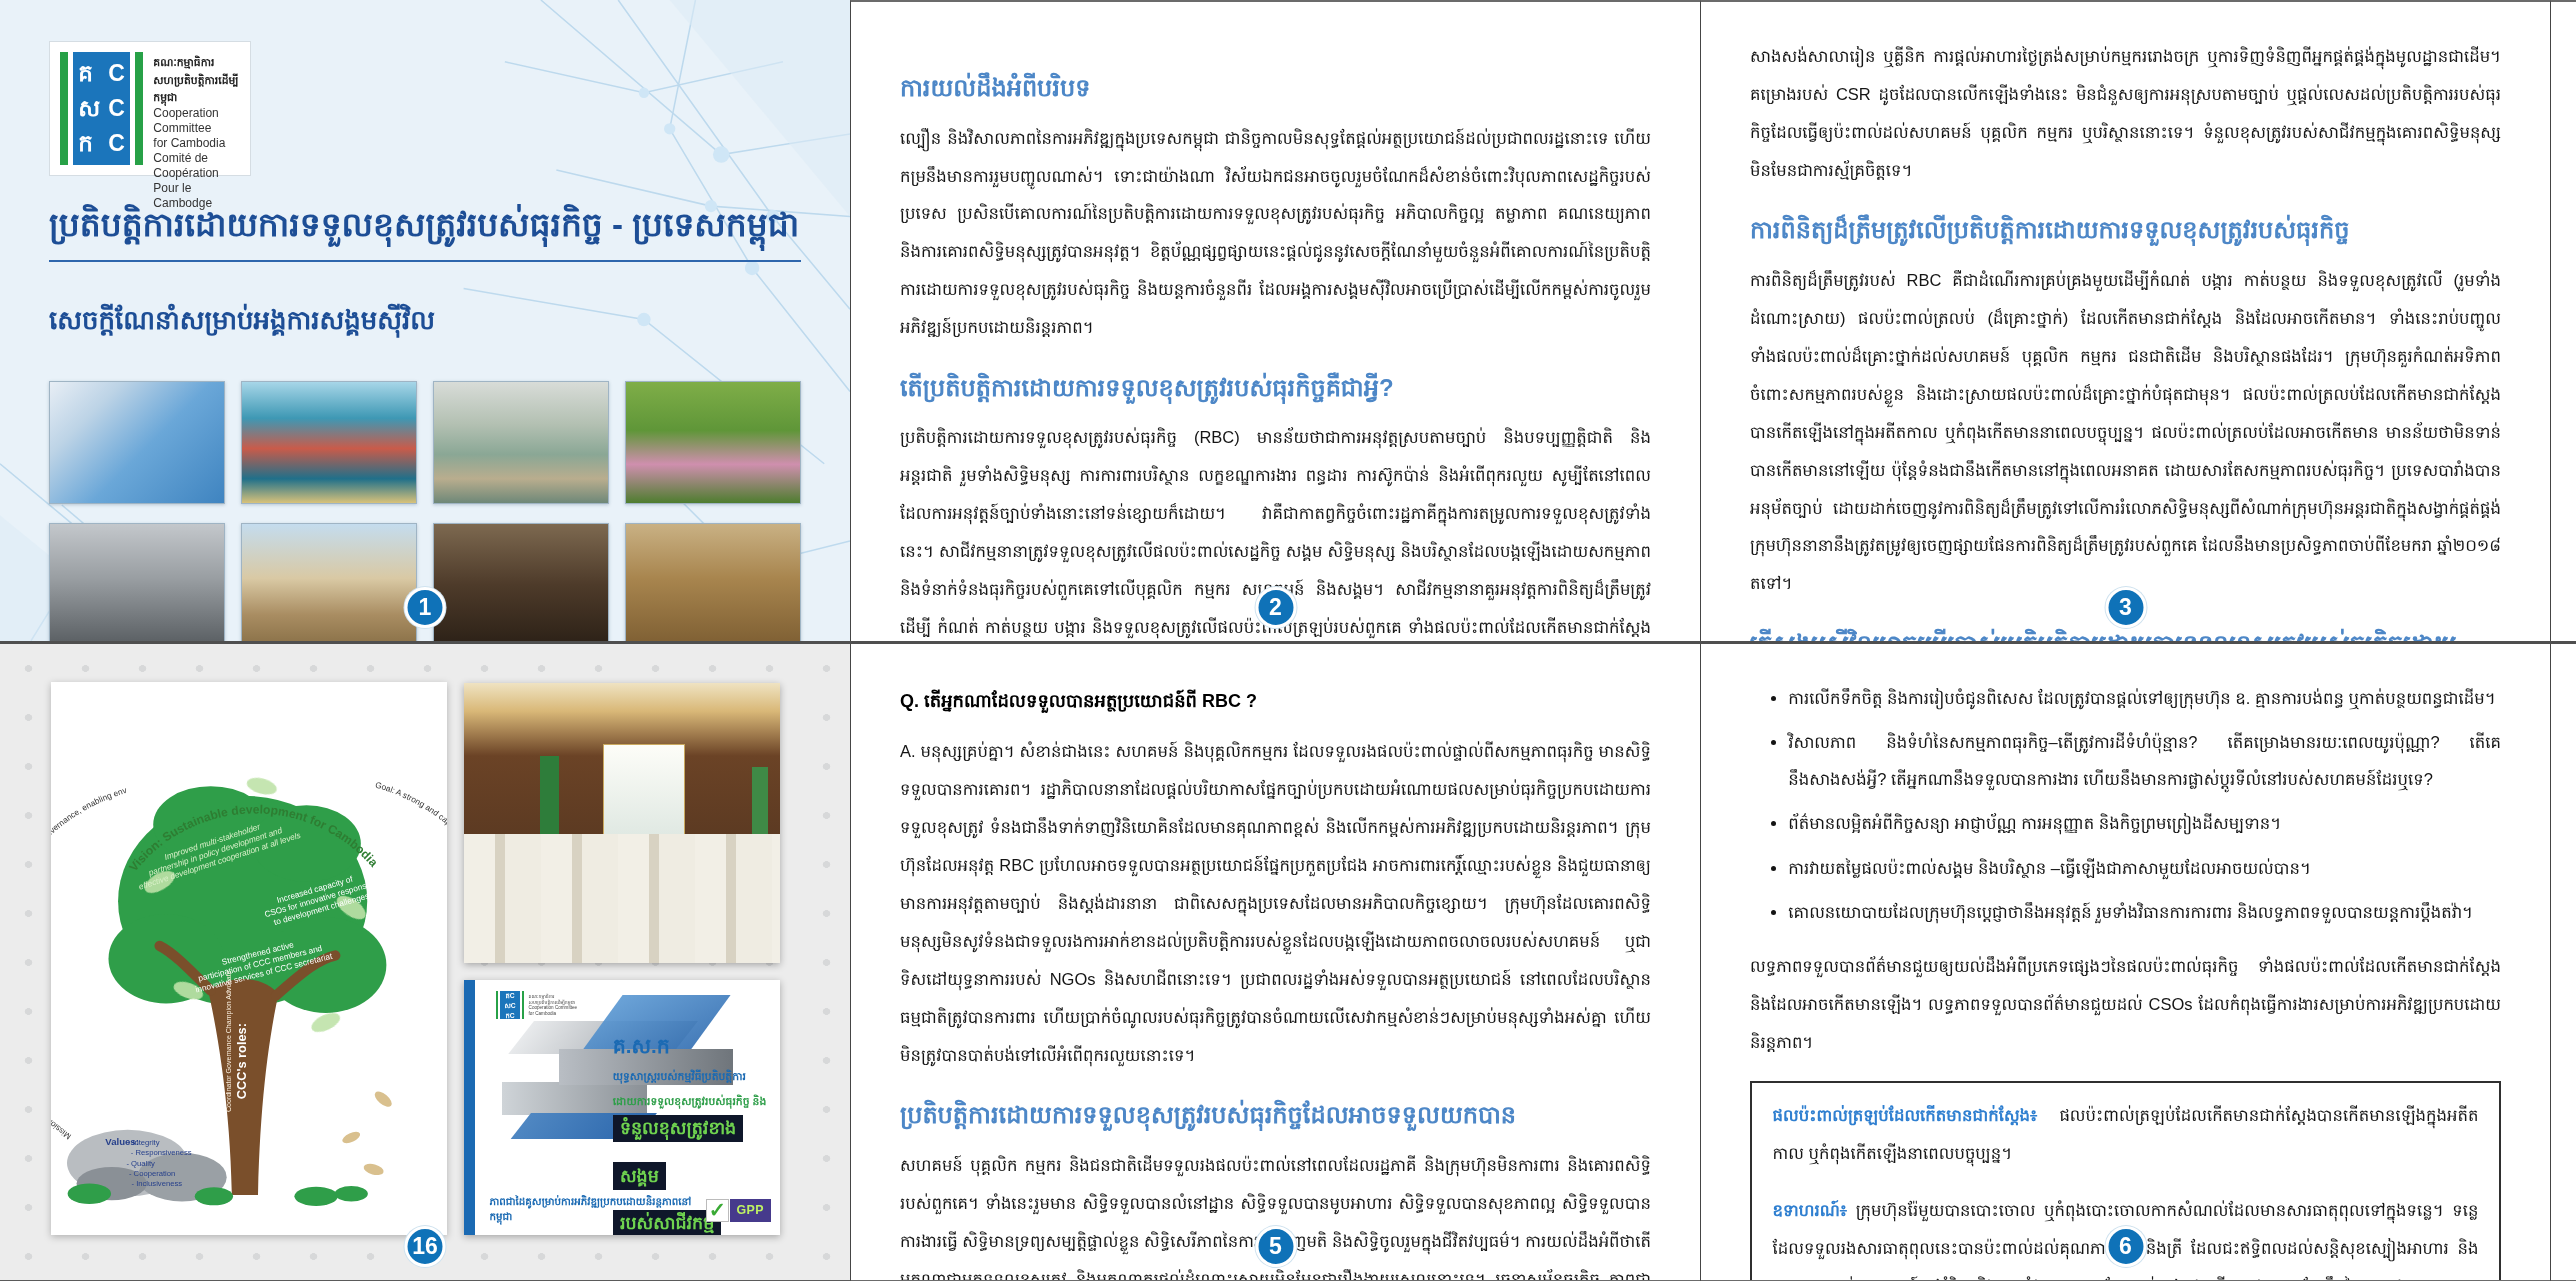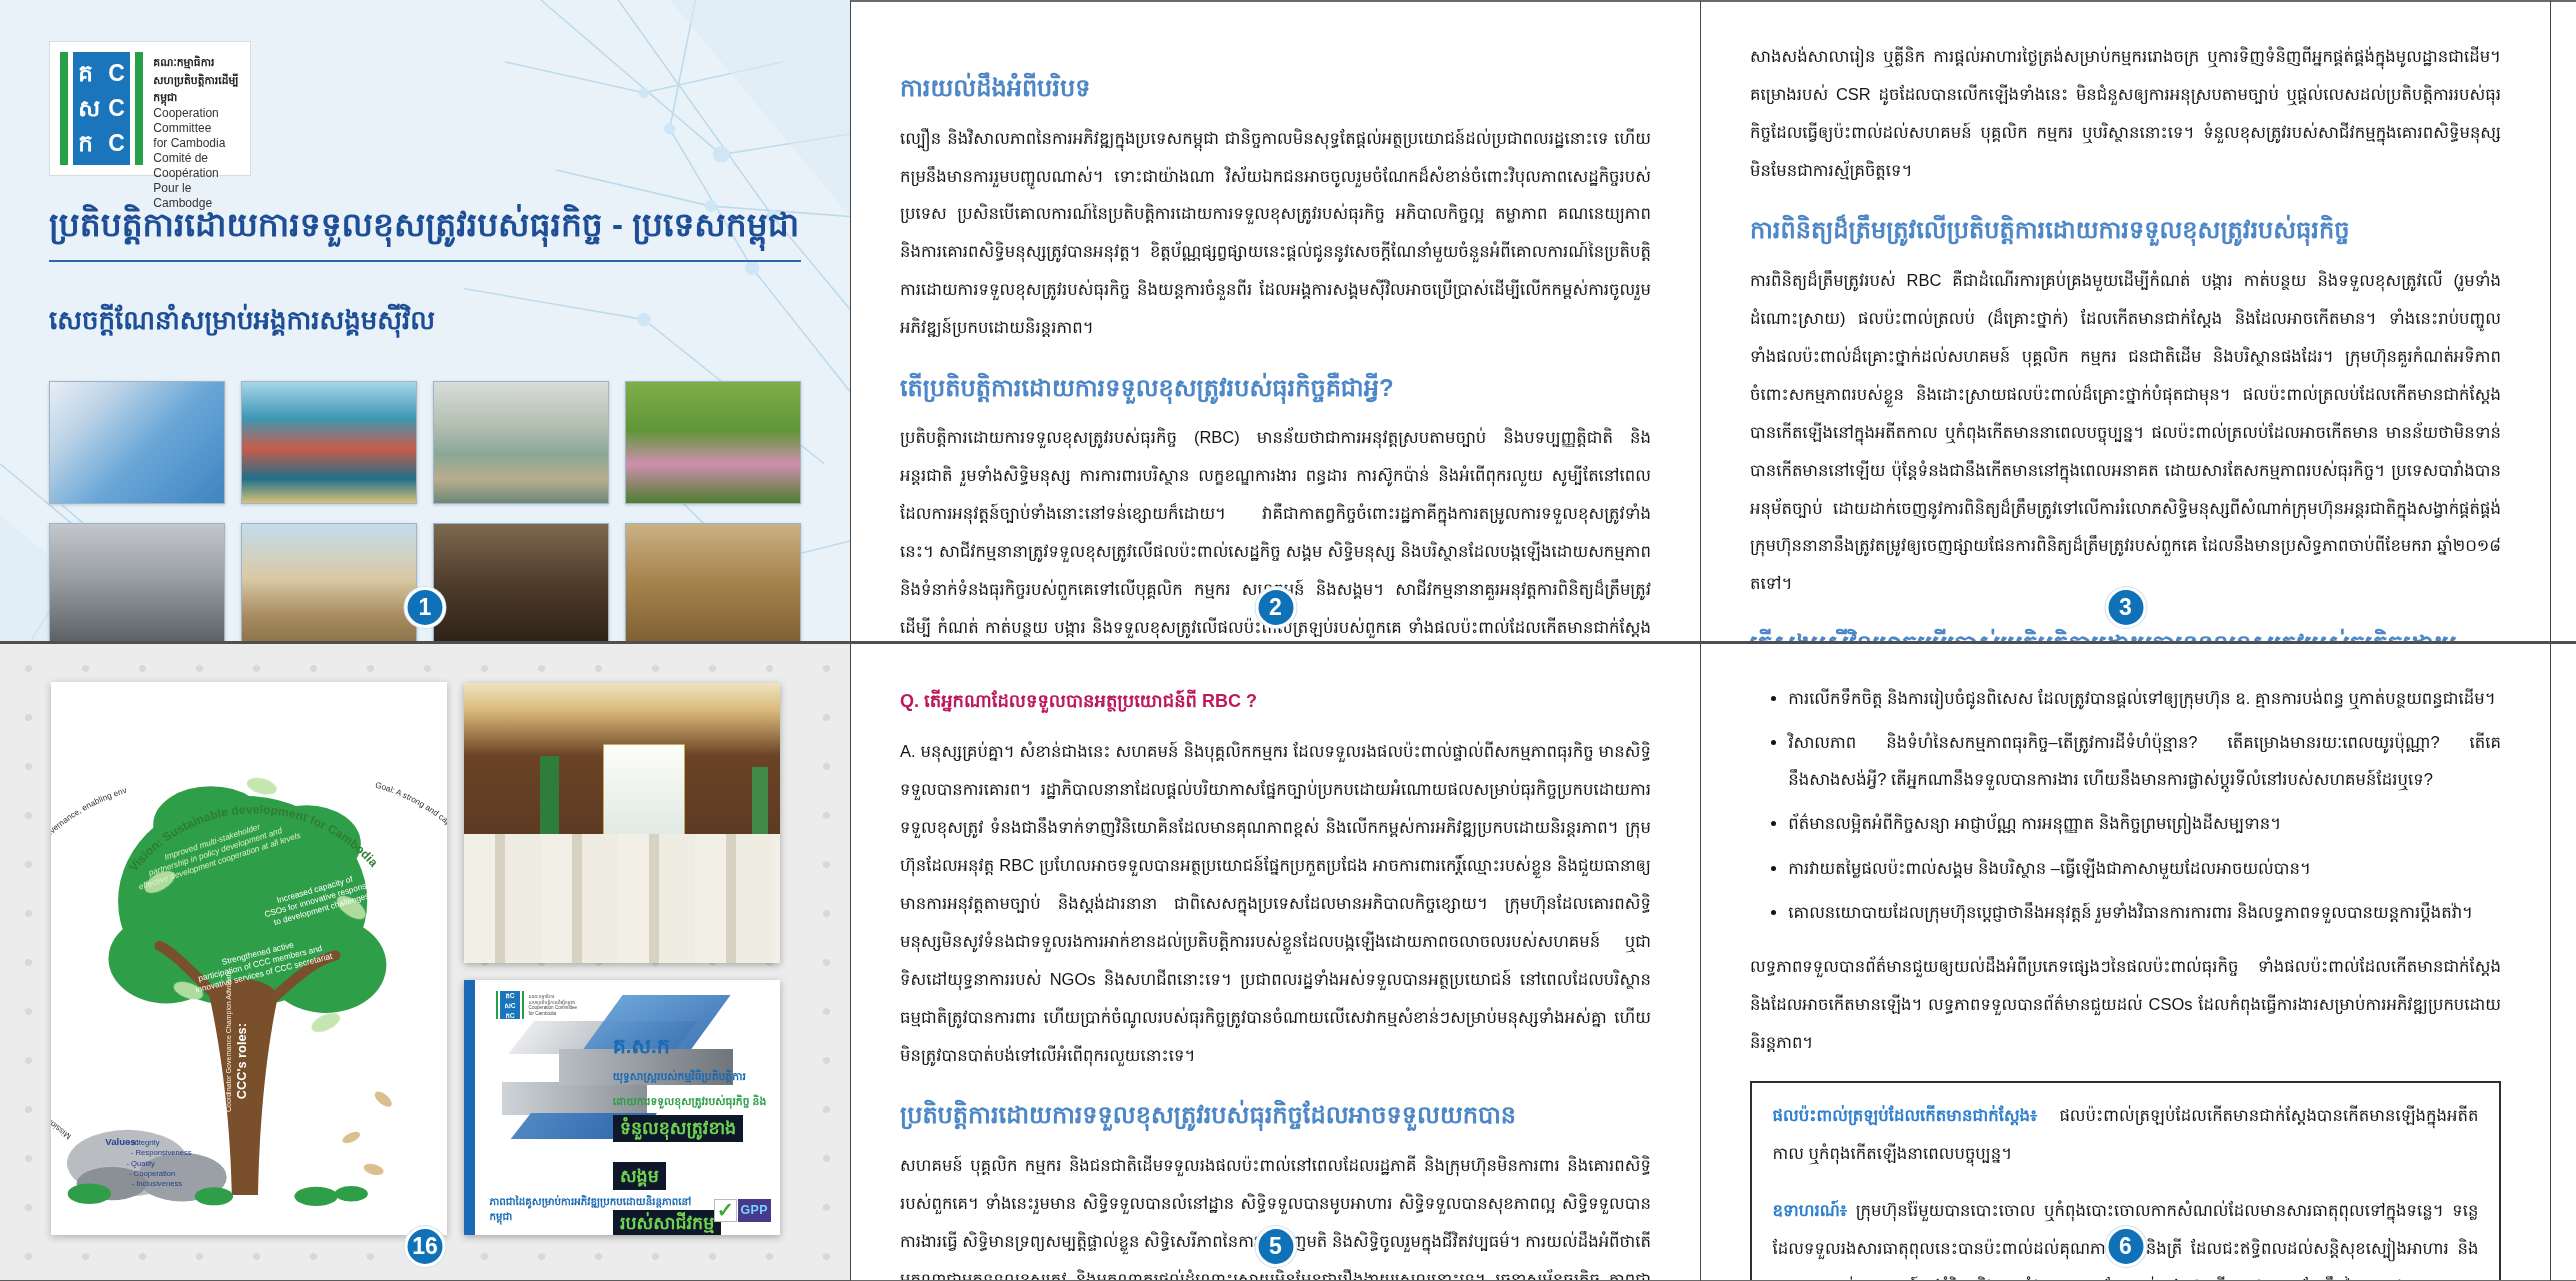--- a/index.html
+++ b/index.html
@@ -9,21 +9,21 @@
   .row2{border-top:3.6px solid #4f4f4f}
   .panel{position:relative;flex:0 0 850px;width:850px;height:100%;overflow:hidden;background:#fff}
   .row .panel + .panel{border-left:1.5px solid #454545}
   .panel-text{padding:36px 49px 0 49px;border-top:2.1px solid #6b6b6b}
   .row2 .panel-text{border-top:none;border-bottom:2.1px solid #6b6b6b}
 
   
   .bheading{font-size:24px;line-height:1.55;color:#4d87c7;font-weight:bold;margin:21.6px 0 13.4px}
   .blocks > .bheading:first-child{margin-top:31px}
   .bpara{font-size:16.5px;line-height:2.3;text-align:justify;color:#151515;margin:0 0 19.6px}
-  .q{font-size:18px;font-weight:bold;color:#be185d;margin:25px 0 15.5px;line-height:1.8}
+  .q{font-size:18px;font-weight:bold;color:#000000;margin:25px 0 15.5px;line-height:1.8}
   .blocks > .q:first-child{margin-top:5.2px}
   .a{font-size:16.5px;line-height:2.3;text-align:justify;color:#151515;margin:0 0 15.5px}
   .bullets{margin:0 0 17.5px 6.2px;padding-left:32px;font-size:16.5px;line-height:2.2}
   .bullets li{margin-bottom:8.2px;text-align:justify}
   .bbox{border:2.1px solid #2f2f2f;padding:13.4px 20.6px 3.1px 20.6px;margin:7.2px 0 23px}
   .plabel{color:#2f7fd0;font-weight:bold}
 
   .page-badge{position:absolute;left:50%;transform:translateX(-50%);bottom:13.4px;width:41px;height:41px;border-radius:50%;
     background:#0f72b8;color:#fff;font-size:23px;font-weight:bold;display:flex;align-items:center;justify-content:center;
     border:3.1px solid #fff;box-shadow:0 0 0 1px #cfe2ef}
@@ -82,21 +82,21 @@
   .ct-acronym{font-size:20.6px;font-weight:bold;color:#1b6ab3;margin-bottom:5.2px}
   .ct-line1{font-size:10.8px;font-weight:bold;color:#1b6ab3;margin-bottom:9px}
   .ct-line2{font-size:10.8px;font-weight:bold;color:#2e9e49;margin-bottom:5.2px}
   .ct-hl{display:table;background:#0f172a;color:#6fd34f;font-weight:bold;font-size:17.5px;line-height:1.4;padding:1.5px 7.2px;margin-bottom:20px}
   .ct-years{font-size:15.5px;color:#1b6ab3;font-weight:bold;letter-spacing:2.1px;margin-top:3.1px;margin-left:40%}
   .cover-footer{position:absolute;left:8%;right:3%;bottom:4%;display:flex;align-items:center;justify-content:flex-end}
   .cover-footer .foot-text{font-size:10.3px;font-weight:bold;color:#1b6ab3}
   .gpp{display:flex;align-items:center;gap:1px}
   .gpp i{font-style:normal;display:flex;align-items:center;justify-content:center}
   .gpp-check{width:23px;height:23px;background:#fff;border:0.5px solid #bbb;color:#3aaa35;font-size:20.6px;font-weight:bold}
-  .gpp-box{width:33px;height:23px;background:#463a8c;color:#7dd3fc;font-size:12.4px;font-weight:bold;letter-spacing:0.5px}
+  .gpp-box{width:41px;height:23px;background:#463a8c;color:#bef264;font-size:12.4px;font-weight:bold;letter-spacing:0.5px}
 </style>
 </head>
 <body>
 
 <div class="sheet">
 
   <div class="row row1">
 
     <section class="panel panel-cover">
       <svg class="netpattern" viewBox="0 0 1650 1244" preserveAspectRatio="none">

